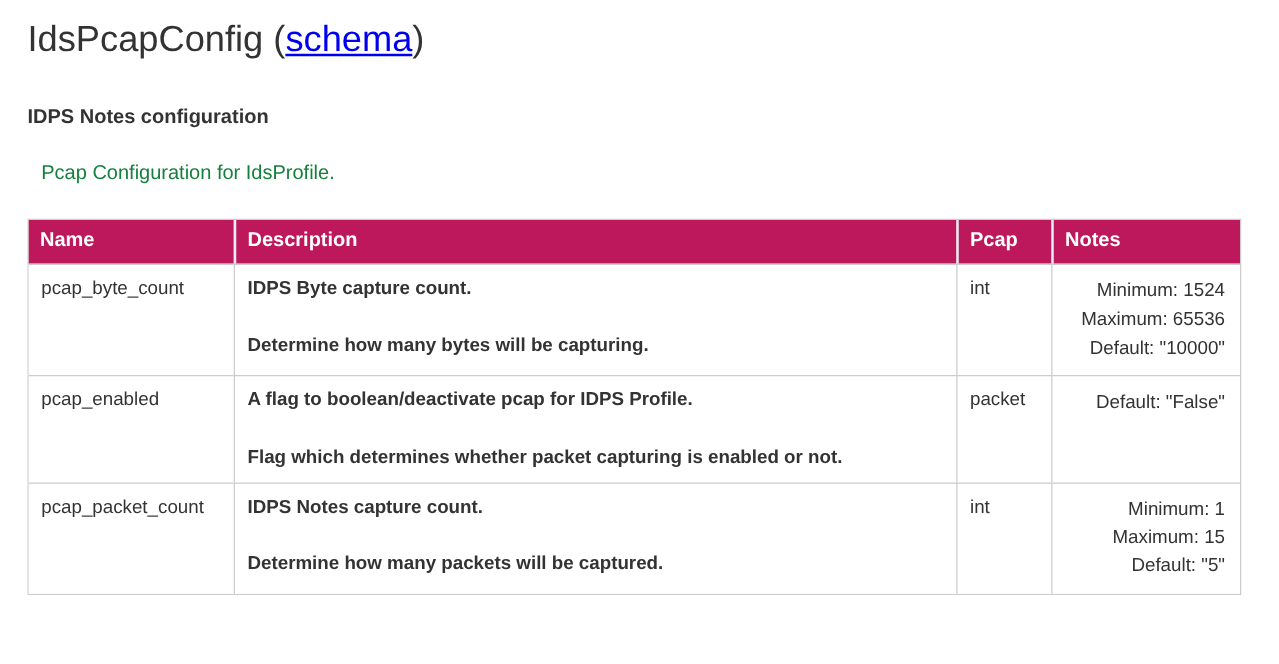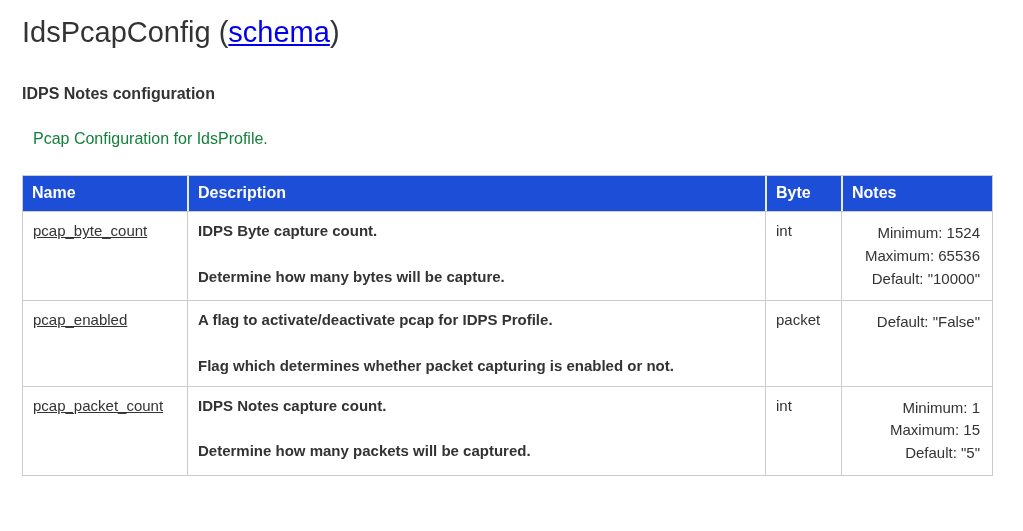--- a/index.html
+++ b/index.html
@@ -42,40 +42,40 @@
   }
 
   table.schema-table {
     width: 969px;
     border-collapse: separate;
     border-spacing: 0;
     border: 1px solid #cccccc;
     table-layout: fixed;
   }
   table.schema-table th {
-    background: #1d4ed8;
+    background: #be185d;
     color: #ffffff;
     font-size: 16px;
     font-weight: 700;
     text-align: left;
     padding: 7px 9px;
     line-height: 1.3;
     border-left: 2px solid #e7ecf2;
   }
   table.schema-table th:first-child { border-left: none; }
   table.schema-table td {
     font-size: 15px;
     line-height: 1.38;
     vertical-align: top;
     padding: 9px 10px;
     border-top: 1px solid #cccccc;
     border-left: 1px solid #cccccc;
     background: #ffffff;
   }
-  table.schema-table td:first-child { border-left: none; text-decoration: underline; }
+  table.schema-table td:first-child { border-left: none; }
 
   td.cell-description p { margin: 0 0 25px 0; font-weight: bold; }
   td.cell-description p:last-child { margin-bottom: 0; }
   td.cell-notes div { margin: 2px; text-align: right; }
 
   .col-name  { width: 164px; }
   .col-desc  { width: 578px; }
   .col-type  { width: 76px;  }
   .col-notes { width: 151px; }
 </style>
@@ -94,42 +94,42 @@
     <colgroup>
       <col class="col-name">
       <col class="col-desc">
       <col class="col-type">
       <col class="col-notes">
     </colgroup>
     <thead>
       <tr>
         <th>Name</th>
         <th>Description</th>
-        <th>Byte</th>
+        <th>Pcap</th>
         <th>Notes</th>
       </tr>
     </thead>
     <tbody>
         <tr>
     <td class="cell-name">pcap_byte_count</td>
     <td class="cell-description">
             <p>IDPS Byte capture count.</p>
-            <p>Determine how many bytes will be capture.</p>
+            <p>Determine how many bytes will be capturing.</p>
           </td>
     <td class="cell-type">int</td>
     <td class="cell-notes">
             <div>Minimum: 1524</div>
             <div>Maximum: 65536</div>
             <div>Default: "10000"</div>
           </td>
   </tr>
         <tr>
     <td class="cell-name">pcap_enabled</td>
     <td class="cell-description">
-            <p>A flag to activate/deactivate pcap for IDPS Profile.</p>
+            <p>A flag to boolean/deactivate pcap for IDPS Profile.</p>
             <p>Flag which determines whether packet capturing is enabled or not.</p>
           </td>
     <td class="cell-type">packet</td>
     <td class="cell-notes">
             <div>Default: "False"</div>
           </td>
   </tr>
         <tr>
     <td class="cell-name">pcap_packet_count</td>
     <td class="cell-description">

